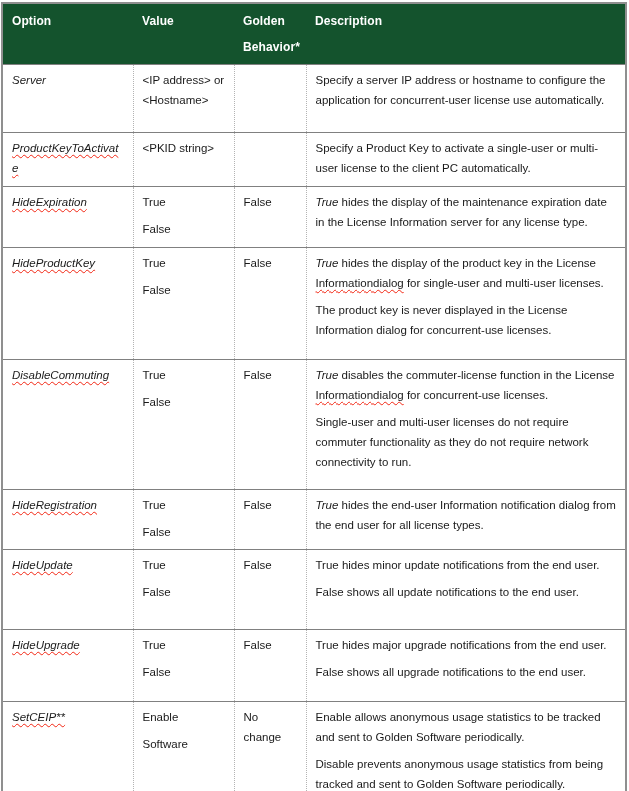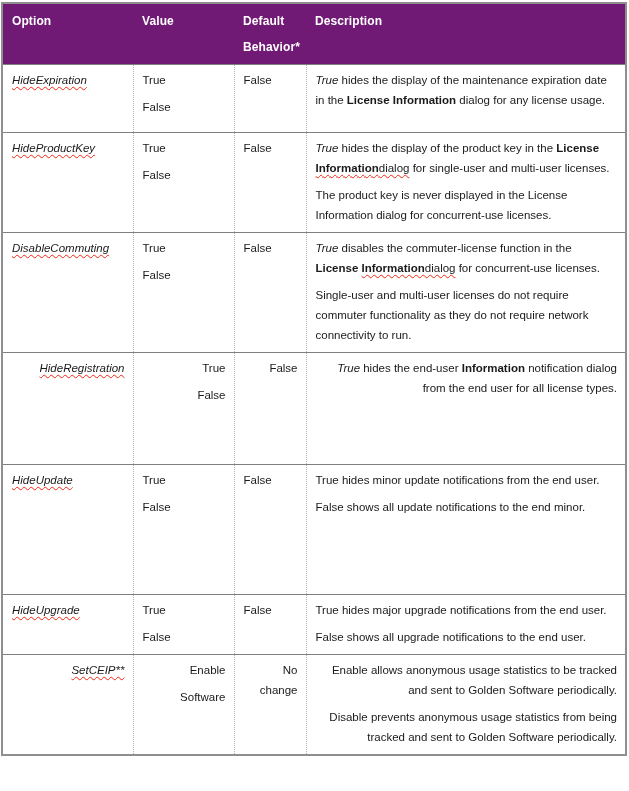--- a/index.html
+++ b/index.html
@@ -25,21 +25,21 @@
     border: 2px solid #8f8f8f;
     background: #ffffff;
   }
   col.col-option      { width: 131px; }
   col.col-value       { width: 101px; }
   col.col-default     { width: 72px;  }
   col.col-description { width: 320px; }
 
   thead tr { height: 53px; }
   thead th {
-    background: #701a75;
+    background: #14532d;
     color: #ffffff;
     font-size: 12px;
     font-weight: bold;
     text-align: left;
     vertical-align: top;
     padding: 4px 6px 4px 9px;
     line-height: 26px;
     letter-spacing: 0.1px;
   }
 
@@ -50,34 +50,34 @@
     line-height: 20px;
     border-top: 1px solid #808080;
     word-wrap: break-word;
   }
   tbody td + td { border-left: 1px dotted #b3b3b3; }
 
   
   tbody tr:nth-child(1) { height: 68px; }
   tbody tr:nth-child(2) { height: 54px; }
   tbody tr:nth-child(3) { height: 61px; }
-  tbody tr:nth-child(4) { height: 112px; text-align: right; }
+  tbody tr:nth-child(4) { height: 112px; }
   tbody tr:nth-child(5) { height: 130px; }
   tbody tr:nth-child(6) { height: 60px; padding-left: 44px; }
-  tbody tr:nth-child(7) { height: 80px; text-align: right; }
+  tbody tr:nth-child(7) { height: 80px; }
   tbody tr:nth-child(8) { height: 72px; }
   tbody tr:nth-child(9) { height: 89px; }
 
   tbody td p { margin: 0 0 7px 0; }
   tbody td p:last-child { margin-bottom: 0; }
 
   .opt-name { font-style: italic; }
 
   .run-i  { font-style: italic; }
-  .run-b  { font-weight: bold; }
+  .run-b  { font-weight: normal; }
   .run-sq {
     text-decoration-line: underline;
     text-decoration-style: wavy;
     text-decoration-color: #f22613;
     text-decoration-thickness: 1px;
     text-underline-offset: 2px;
   }
 </style>
 </head>
 <body>
@@ -87,34 +87,54 @@
     <colgroup>
       <col class="col-option">
       <col class="col-value">
       <col class="col-default">
       <col class="col-description">
     </colgroup>
     <thead>
       <tr>
           <th>Option</th>
           <th>Value</th>
-          <th>Default Behavior*</th>
+          <th>Golden Behavior*</th>
           <th>Description</th>
         </tr>
     </thead>
     <tbody>
         <tr>
+          <td><span class="opt-name">Server</span></td>
+          <td>
+            <p>&lt;IP address&gt; or &lt;Hostname&gt;</p>
+          </td>
+          <td></td>
+          <td>
+            <p><span>Specify a server IP address or hostname to configure the application for concurrent-user license use automatically.</span></p>
+          </td>
+        </tr>
+        <tr>
+          <td><span class="opt-name run-sq">ProductKeyToActivate</span></td>
+          <td>
+            <p>&lt;PKID string&gt;</p>
+          </td>
+          <td></td>
+          <td>
+            <p><span>Specify a Product Key to activate a single-user or multi-user license to the client PC automatically.</span></p>
+          </td>
+        </tr>
+        <tr>
           <td><span class="opt-name run-sq">HideExpiration</span></td>
           <td>
             <p>True</p>
             <p>False</p>
           </td>
           <td>False</td>
           <td>
-            <p><span class="run-i">True</span><span> hides the display of the maintenance expiration date in the </span><span class="run-b">License Information</span><span> dialog for any license usage.</span></p>
+            <p><span class="run-i">True</span><span> hides the display of the maintenance expiration date in the </span><span class="run-b">License Information</span><span> server for any license type.</span></p>
           </td>
         </tr>
         <tr>
           <td><span class="opt-name run-sq">HideProductKey</span></td>
           <td>
             <p>True</p>
             <p>False</p>
           </td>
           <td>False</td>
           <td>
@@ -147,21 +167,21 @@
         </tr>
         <tr>
           <td><span class="opt-name run-sq">HideUpdate</span></td>
           <td>
             <p>True</p>
             <p>False</p>
           </td>
           <td>False</td>
           <td>
             <p><span>True hides minor update notifications from the end user.</span></p>
-            <p><span>False shows all update notifications to the end minor.</span></p>
+            <p><span>False shows all update notifications to the end user.</span></p>
           </td>
         </tr>
         <tr>
           <td><span class="opt-name run-sq">HideUpgrade</span></td>
           <td>
             <p>True</p>
             <p>False</p>
           </td>
           <td>False</td>
           <td>

